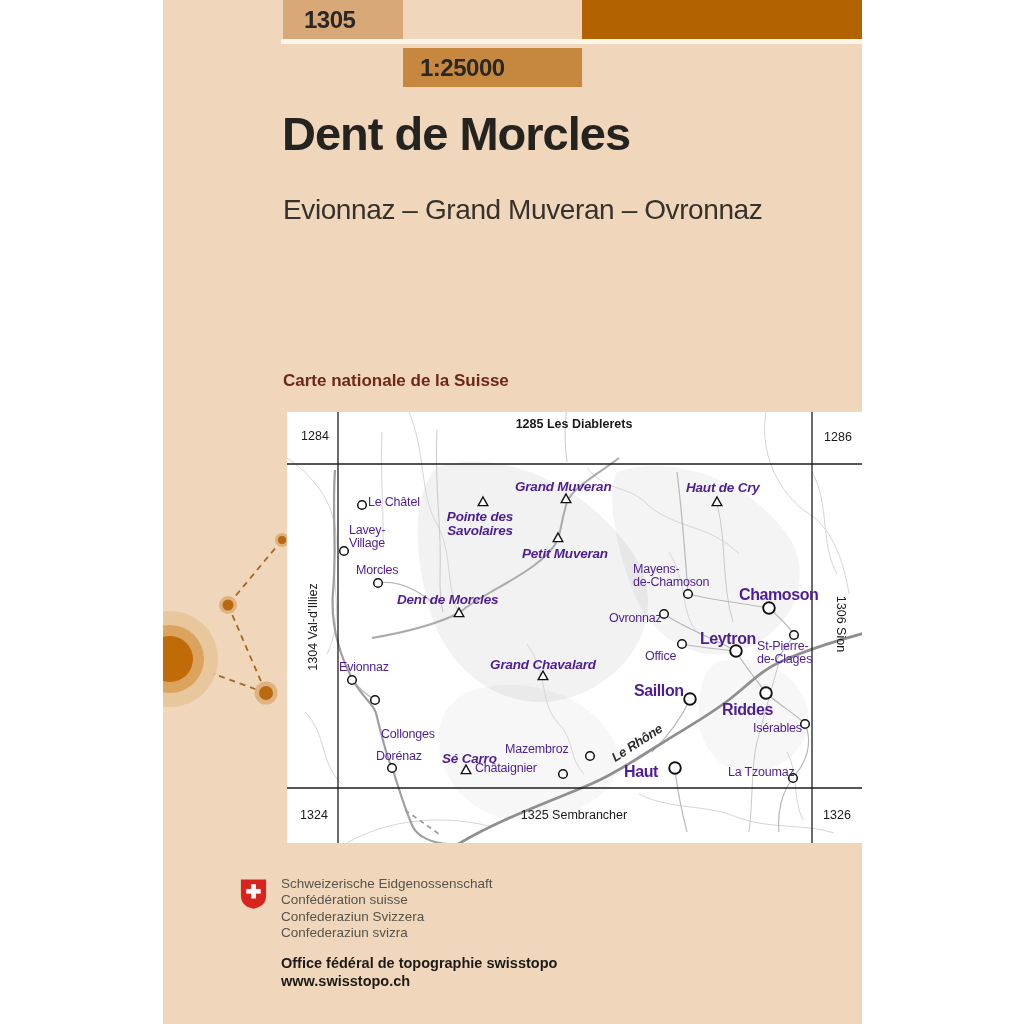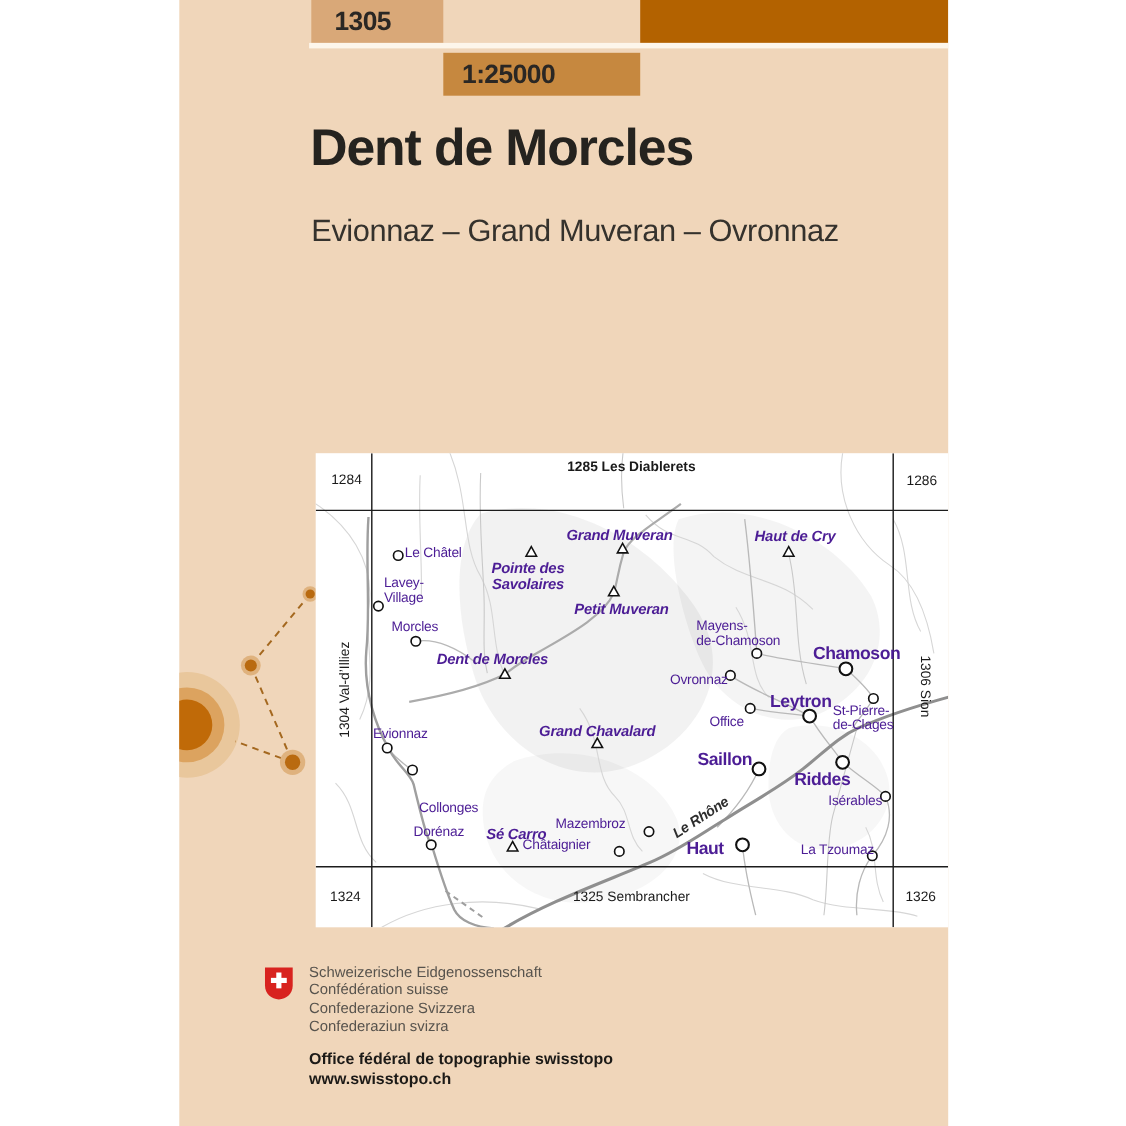--- a/index.html
+++ b/index.html
@@ -77,20 +77,21 @@
       </div>
       <div class="bar-seg" id="seg-scale">
         <span>1:25000</span>
       </div>
       <div class="bar-seg" id="seg-fill"></div>
     </div>
     <div id="bar-underline"></div>
 
     <div id="title">Dent de Morcles</div>
     <div id="subtitle">Evionnaz – Grand Muveran – Ovronnaz</div>
+    <div id="series-label">Carte nationale de la Suisse</div>
 
     <div id="map-panel">
       <svg id="map-svg" width="575" height="431" viewBox="0 0 575 431">
 
         <g fill="rgba(90,90,90,0.08)" stroke="none">
           <path d="M150,55 C220,35 300,75 345,140 C385,200 345,265 285,285 C225,305 165,265 145,205 C128,152 122,85 150,55 Z"></path>
           <path d="M330,60 C400,38 475,80 505,130 C525,170 505,215 462,235 C420,255 372,232 352,192 C336,160 316,88 330,60 Z" opacity="0.85"></path>
           <path d="M180,280 C245,258 310,290 328,332 C342,368 305,402 252,408 C200,414 160,382 153,340 C148,308 160,292 180,280 Z" opacity="0.6"></path>
           <path d="M430,250 C470,240 510,260 520,295 C528,325 505,355 470,360 C438,364 415,340 412,310 C410,285 415,258 430,250 Z" opacity="0.6"></path>
         </g>
@@ -219,21 +220,21 @@
 
     <div id="footer">
       <svg id="coat" viewBox="0 0 30 34">
         <path d="M1,1 H29 V19 C29,28 22.5,32 15,33.3 C7.5,32 1,28 1,19 Z" fill="#d8231f"></path>
         <rect x="12.4" y="6" width="5.2" height="16" fill="#ffffff"></rect>
         <rect x="7" y="11.4" width="16" height="5.2" fill="#ffffff"></rect>
       </svg>
       <div id="org-lines">
         <div>Schweizerische Eidgenossenschaft</div>
         <div>Confédération suisse</div>
-        <div>Confederazione Svizzera</div>
+        <div>Confederaziun Svizzera</div>
         <div>Confederaziun svizra</div>
       </div>
       <div id="office-block">
         <div>Office fédéral de topographie swisstopo</div>
         <div>www.swisstopo.ch</div>
       </div>
     </div>
 
   </div>
 </div>

